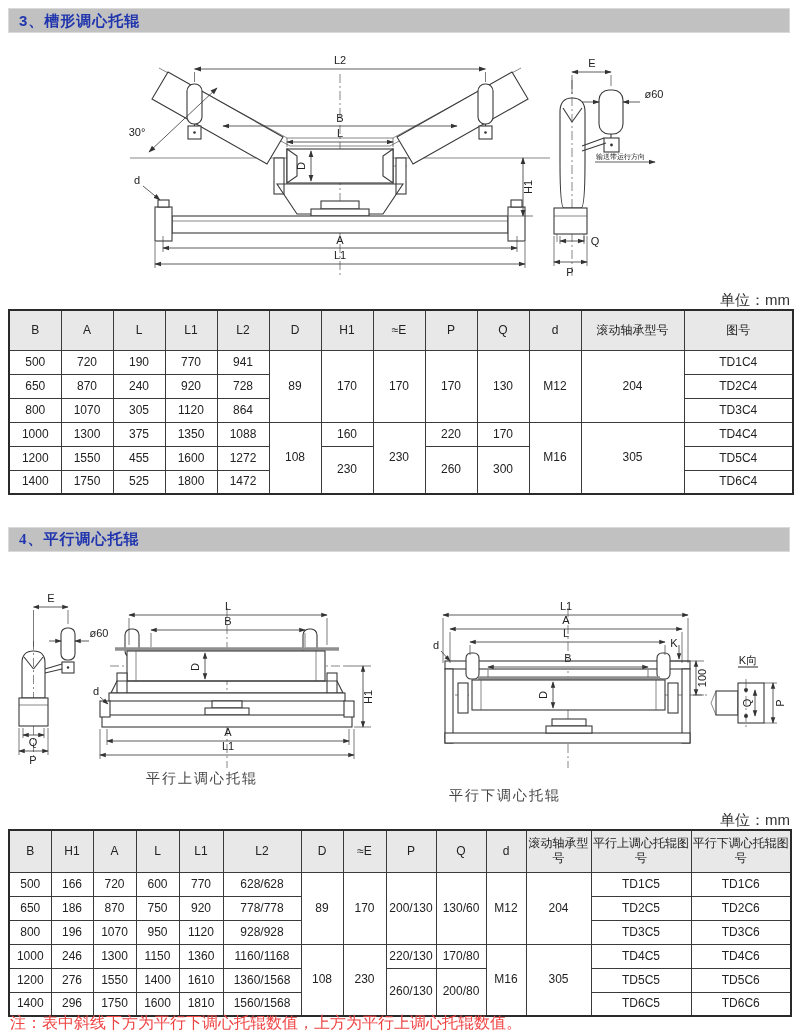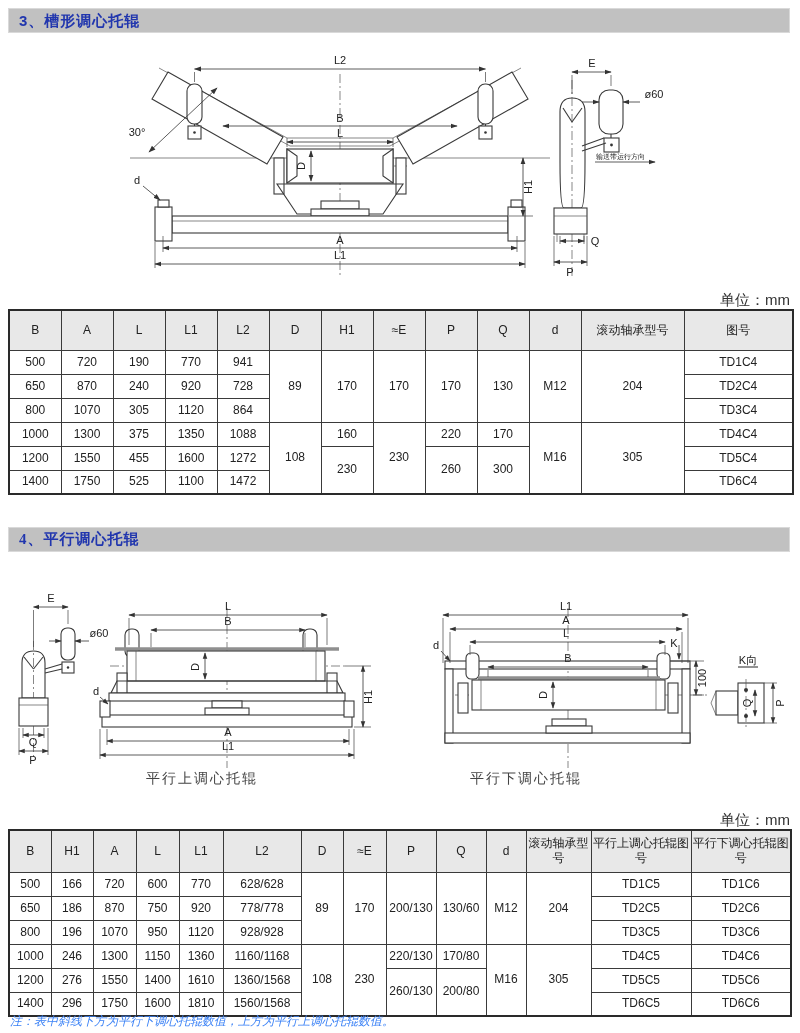--- a/index.html
+++ b/index.html
@@ -13,21 +13,21 @@
   }
   .section-bar .ttl{
     display:block;color:#2136ae;font-weight:bold;font-size:15px;
     line-height:23px;padding-left:10px;letter-spacing:1px;
   }
   .unit{
     position:absolute;right:10px;width:200px;text-align:right;
     font-size:15px;color:#333;
   }
   .note{
-    position:absolute;left:10px;top:1013px;font-size:12px;color:#3b82f6;font-style:italic;
+    position:absolute;left:10px;top:1013px;font-size:16px;color:#ef4444;
   }
   .cap{
     position:absolute;top:770px;width:180px;text-align:center;
     font-size:14px;color:#444;letter-spacing:2px;
   }
   table{
     position:absolute;border-collapse:collapse;table-layout:fixed;
     font-size:12px;color:#222;border:2px solid #2a2a2a;background:#fff;
   }
   td{border:1px solid #3a3a3a;text-align:center;vertical-align:middle;padding:0;line-height:1.25;}
@@ -273,21 +273,21 @@
     <td>1272</td>
     <td rowspan="2">230</td>
     <td rowspan="2">260</td>
     <td rowspan="2">300</td>
     <td>TD5C4</td>
   </tr>
   <tr class="bd">
     <td>1400</td>
     <td>1750</td>
     <td>525</td>
-    <td>1100</td>
+    <td>1800</td>
     <td>1472</td>
     <td>TD6C4</td>
   </tr>
   </tbody>
 </table>
 
 <div class="section-bar" style="top:527px;font-family:Liberation Serif, serif;">
   <span class="ttl">4、平行调心托辊</span>
 </div>
 
@@ -446,21 +446,21 @@
   <circle cx="326" cy="133" r="2" fill="#333"></circle>
   <line class="dim" x1="335" y1="107" x2="335" y2="133" marker-start="url(#mD)" marker-end="url(#mD)"></line>
   <text class="dl" transform="translate(331,120) rotate(-90)">Q</text>
   <line class="ext" x1="344" y1="100" x2="357" y2="100"></line>
   <line class="ext" x1="344" y1="140" x2="357" y2="140"></line>
   <line class="dim" x1="353" y1="100" x2="353" y2="140" marker-start="url(#mD)" marker-end="url(#mD)"></line>
   <text class="dl" transform="translate(364,120) rotate(-90)">P</text>
 </svg>
 
 <div class="cap" style="left:112px;">平行上调心托辊</div>
-<div class="cap" style="left:436px;">平行下调心托辊</div>
+<div class="cap" style="left:415px;margin-top:17px;">平行下调心托辊</div>
 
 <div class="unit" style="top:811px;">单位：mm</div>
 
 <table class="t2">
   <colgroup>
     <col style="width:42px">
       <col style="width:42px">
       <col style="width:43px">
       <col style="width:43px">
     <col style="width:44px">

